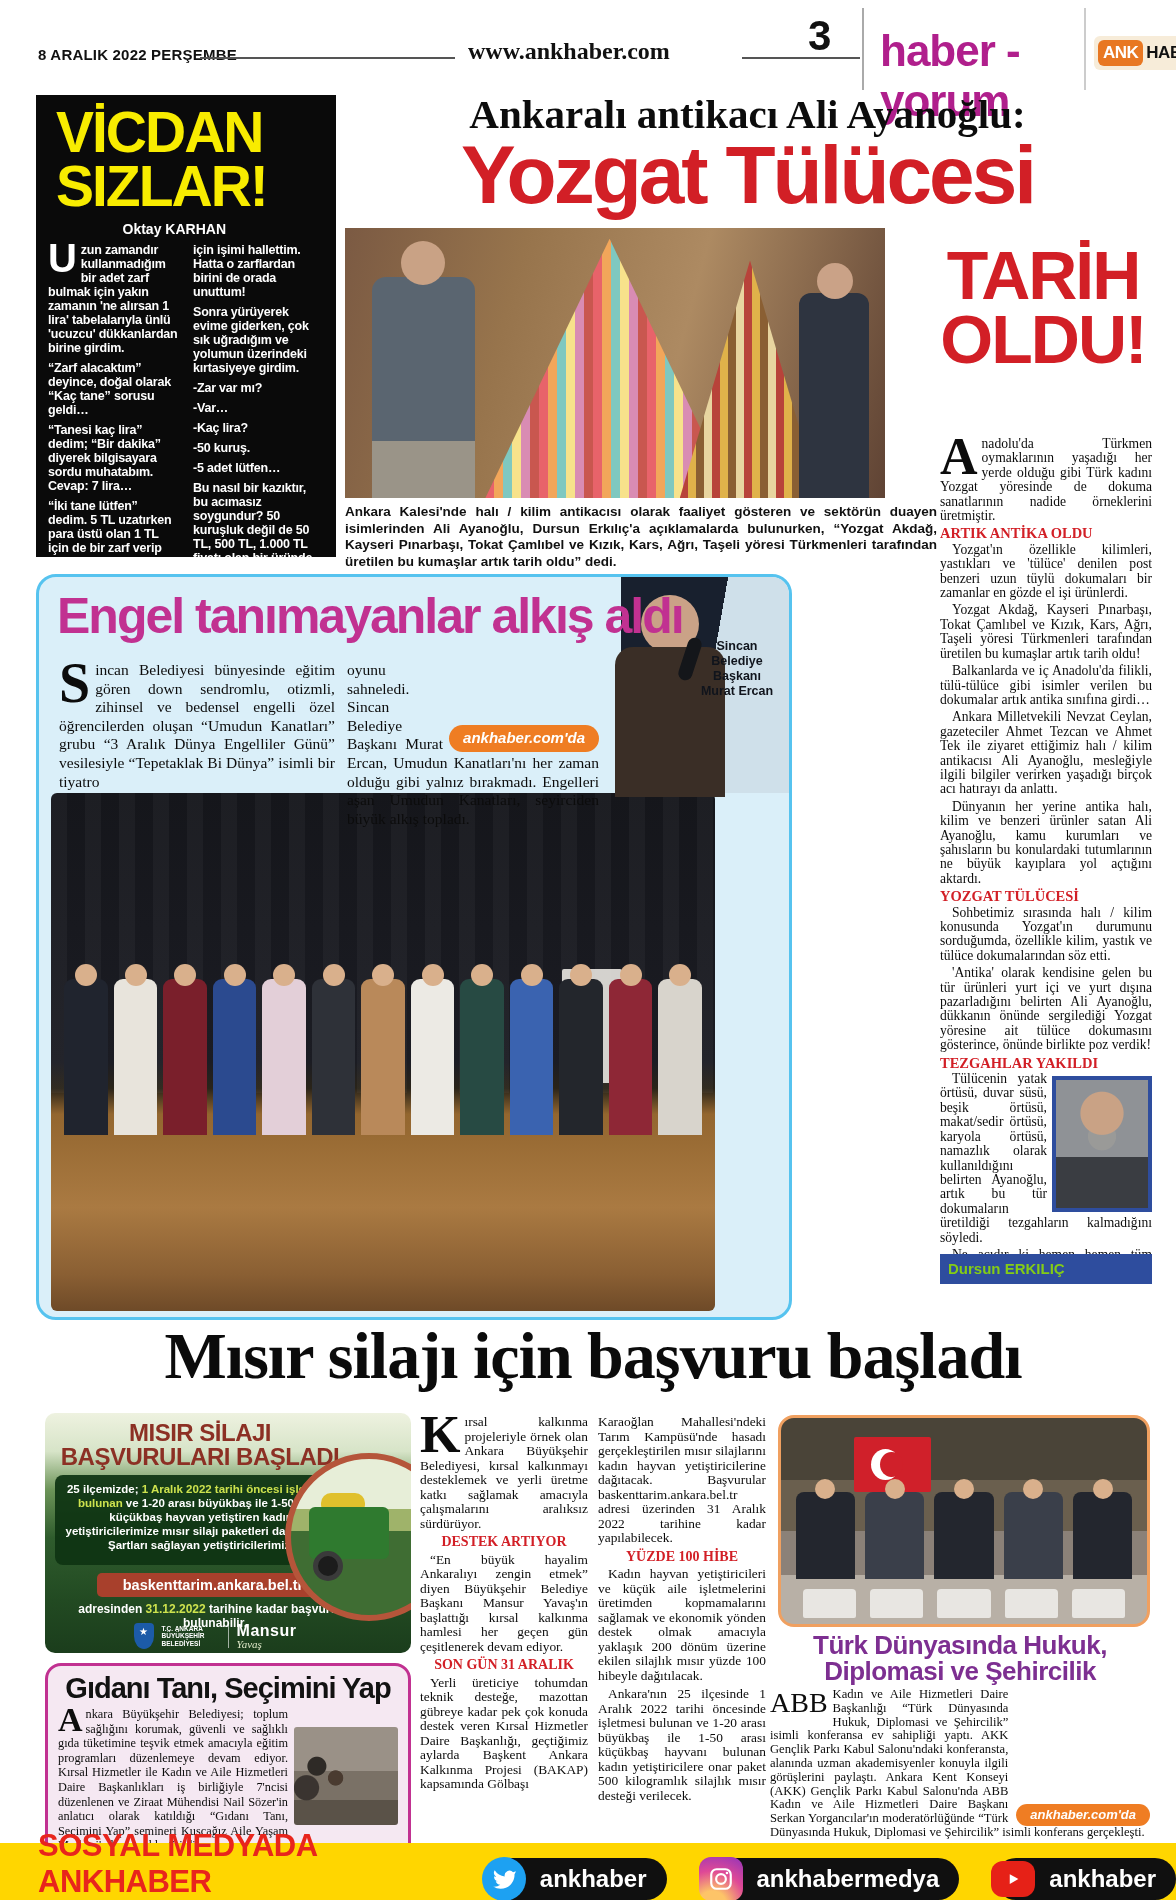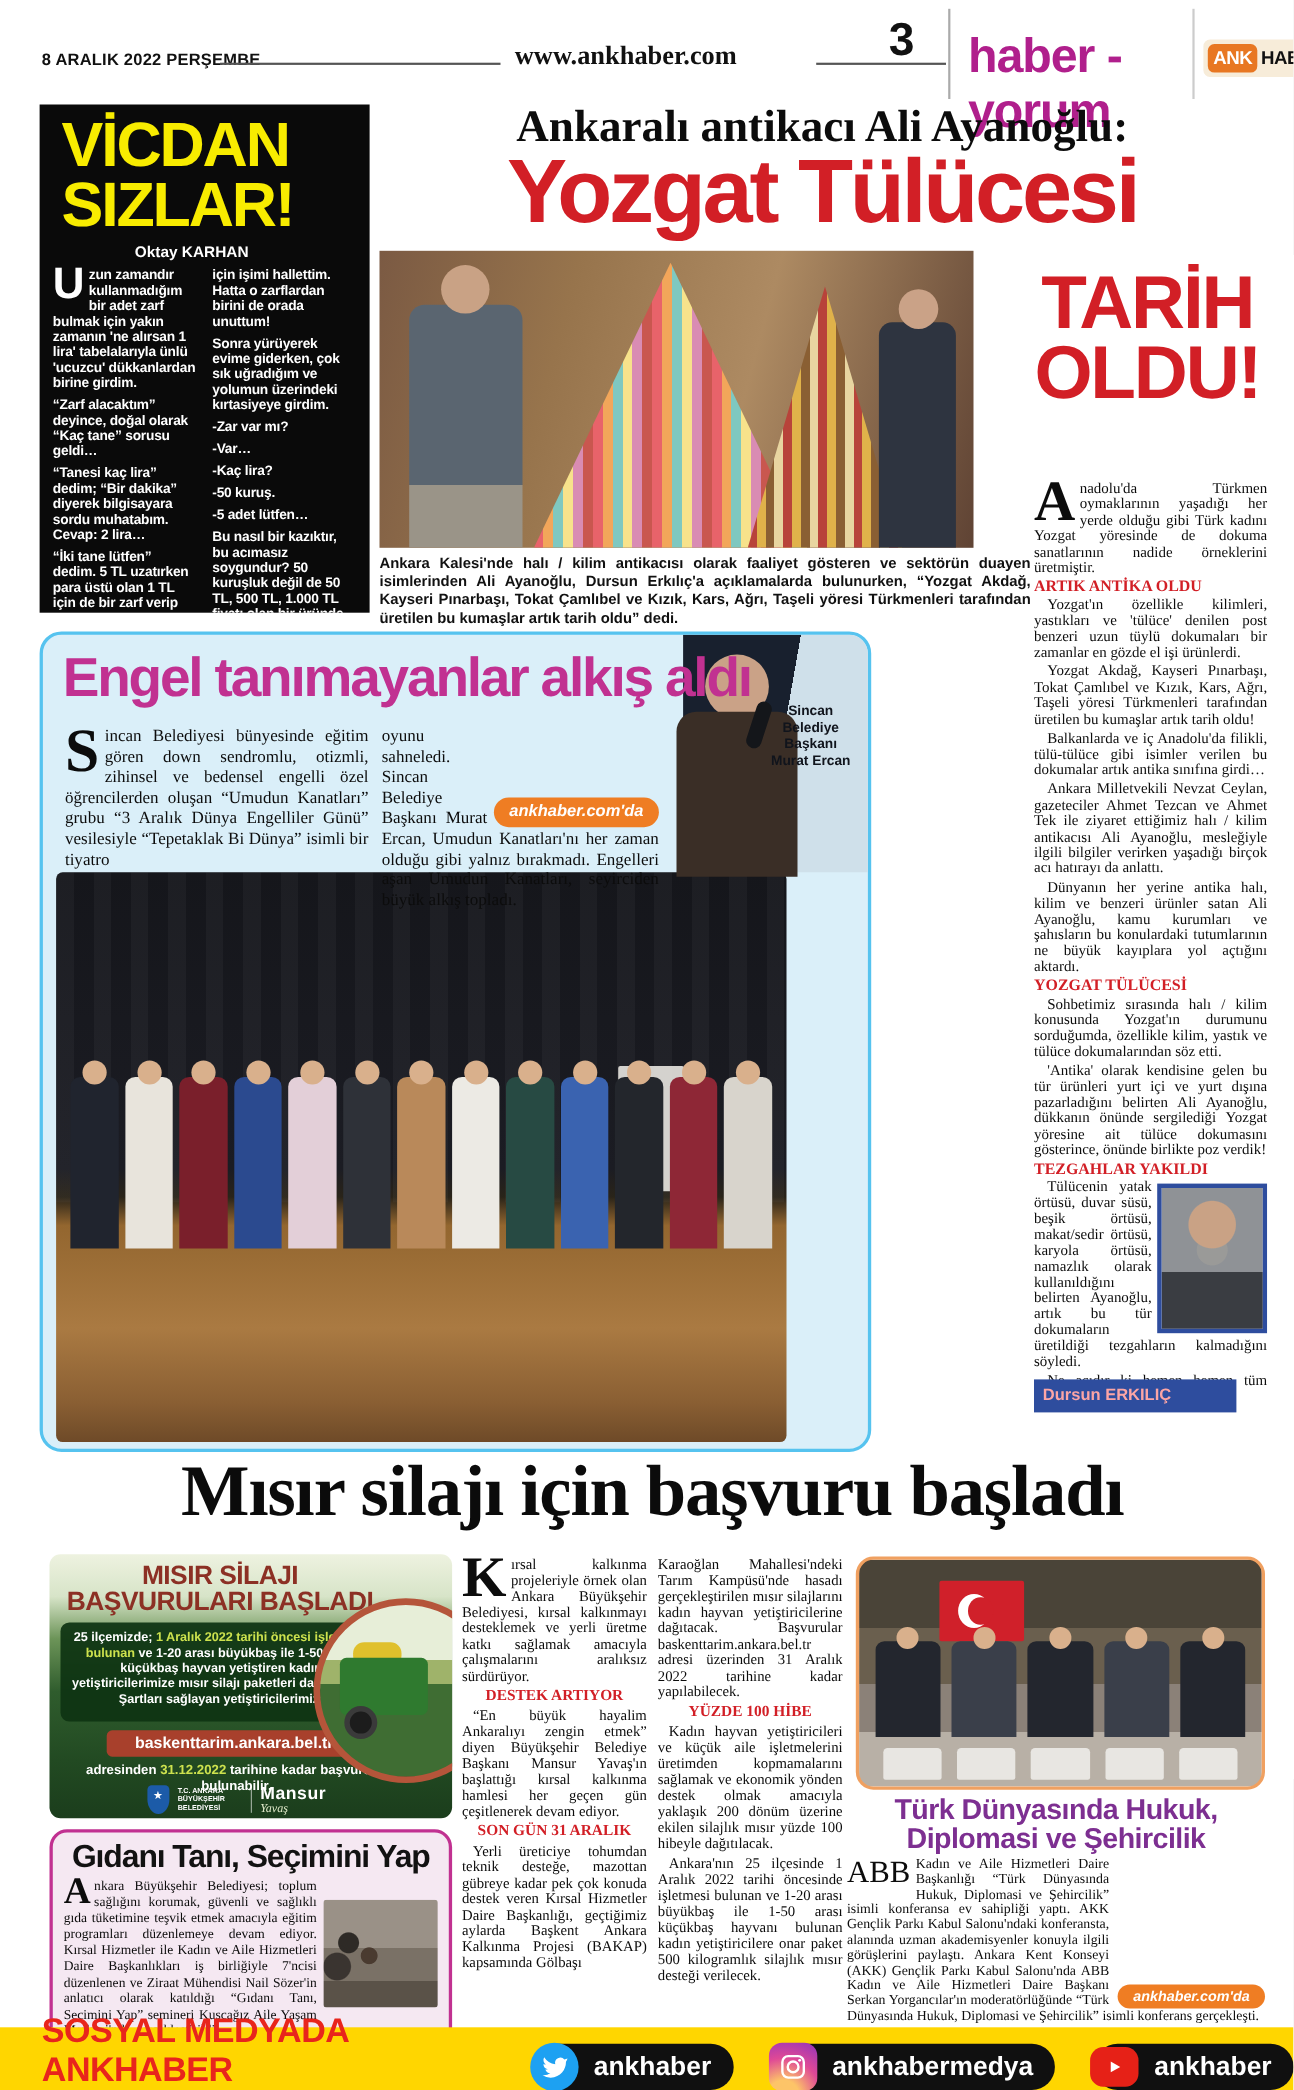--- a/index.html
+++ b/index.html
@@ -46,21 +46,21 @@
 
   .ma-col { position:absolute; left:940px; top:437px; width:212px; height:852px; overflow:hidden; font-family:"Liberation Serif",serif; font-size:13.6px; line-height:14.4px; text-align:justify; color:#0c0c0c; }
   .ma-col p { margin-bottom:3px; text-indent:12px; }
   .ma-col p.first { text-indent:0; }
   .ma-sub { font-weight:bold; color:#d21f26; font-size:14.5px; margin:3px 0 2px; }
   .ma-dc { float:left; font-size:52px; line-height:40px; font-weight:bold; padding-right:4px; font-family:"Liberation Serif",serif; }
   .author-photo { float:right; width:100px; height:136px; margin:4px 0 0 5px; border:4px solid #2e4d9e;
     background:radial-gradient(circle at 50% 26%, #c9a285 0 20%, transparent 21%),
                radial-gradient(circle at 50% 44%, #9a9a98 0 16%, transparent 17%),
                linear-gradient(180deg,#8f9296 0 60%,#3a3d42 60% 100%); }
-  .author-band { position:absolute; left:940px; top:1254px; width:184px; height:30px; background:#2e4d9e; color:#fca5a5; font-weight:bold; font-size:15px; line-height:30px; padding-left:8px; }
+  .author-band { position:absolute; left:940px; top:1254px; width:212px; height:30px; background:#2e4d9e; color:#84cc16; font-weight:bold; font-size:15px; line-height:30px; padding-left:8px; }
 
   
   .engel { position:absolute; left:36px; top:574px; width:756px; height:746px; background:#daeff9; border:3px solid #56c3ef; border-radius:20px; overflow:hidden; }
   .e-head { position:absolute; left:18px; top:10px; width:648px; font-size:50px; font-weight:bold; letter-spacing:-2px; color:#c13191; z-index:3; }
   .e-col1 { position:absolute; left:20px; top:84px; width:276px; }
   .e-col2 { position:absolute; left:308px; top:84px; width:252px; }
   .e-col1,.e-col2 { font-family:"Liberation Serif",serif; font-size:15.5px; line-height:18.6px; text-align:justify; color:#0c0c0c; z-index:2; }
   .e-dc { float:left; font-size:56px; line-height:44px; font-weight:bold; padding-right:5px; font-family:"Liberation Serif",serif; }
   .badge { display:inline-block; background:#ef7d23; color:#fff; font-style:italic; font-weight:bold; font-family:"Liberation Sans",sans-serif; font-size:15px; padding:4px 14px; border-radius:14px; }
   .e-col2 .badge { float:right; margin:64px 0 0 6px; }
@@ -177,21 +177,21 @@
   <section class="vicdan">
     <div class="v-title">
       <div>VİCDAN</div>
       <div>SIZLAR!</div>
     </div>
     <div class="v-author">Oktay KARHAN</div>
     <div class="v-cols">
       <div class="v-col">
         <p><span class="v-dc">U</span><span>zun zamandır kullanmadığım bir adet zarf bulmak için yakın zamanın 'ne alırsan 1 lira' tabelalarıyla ünlü 'ucuzcu' dükkanlardan birine girdim.</span></p>
         <p>“Zarf alacaktım” deyince, doğal olarak “Kaç tane” sorusu geldi…</p>
-        <p>“Tanesi kaç lira” dedim; “Bir dakika” diyerek bilgisayara sordu muhatabım. Cevap: 2 lira…</p>
+        <p>“Tanesi kaç lira” dedim; “Bir dakika” diyerek bilgisayara sordu muhatabım. Cevap: 7 lira…</p>
         <p>“İki tane lütfen” dedim. 5 TL uzatırken para üstü olan 1 TL için de bir zarf verip veremeyeceğini sordum, 'olmaz' deyince teşekkür edip çıktım…</p>
 
       </div>
       <div class="v-col">
         <p>için işimi hallettim. Hatta o zarflardan birini de orada unuttum!</p>
         <p>Sonra yürüyerek evime giderken, çok sık uğradığım ve yolumun üzerindeki kırtasiyeye girdim.</p>
         <p>-Zar var mı?</p>
         <p>-Var…</p>
         <p>-Kaç lira?</p>
         <p>-50 kuruş.</p>

